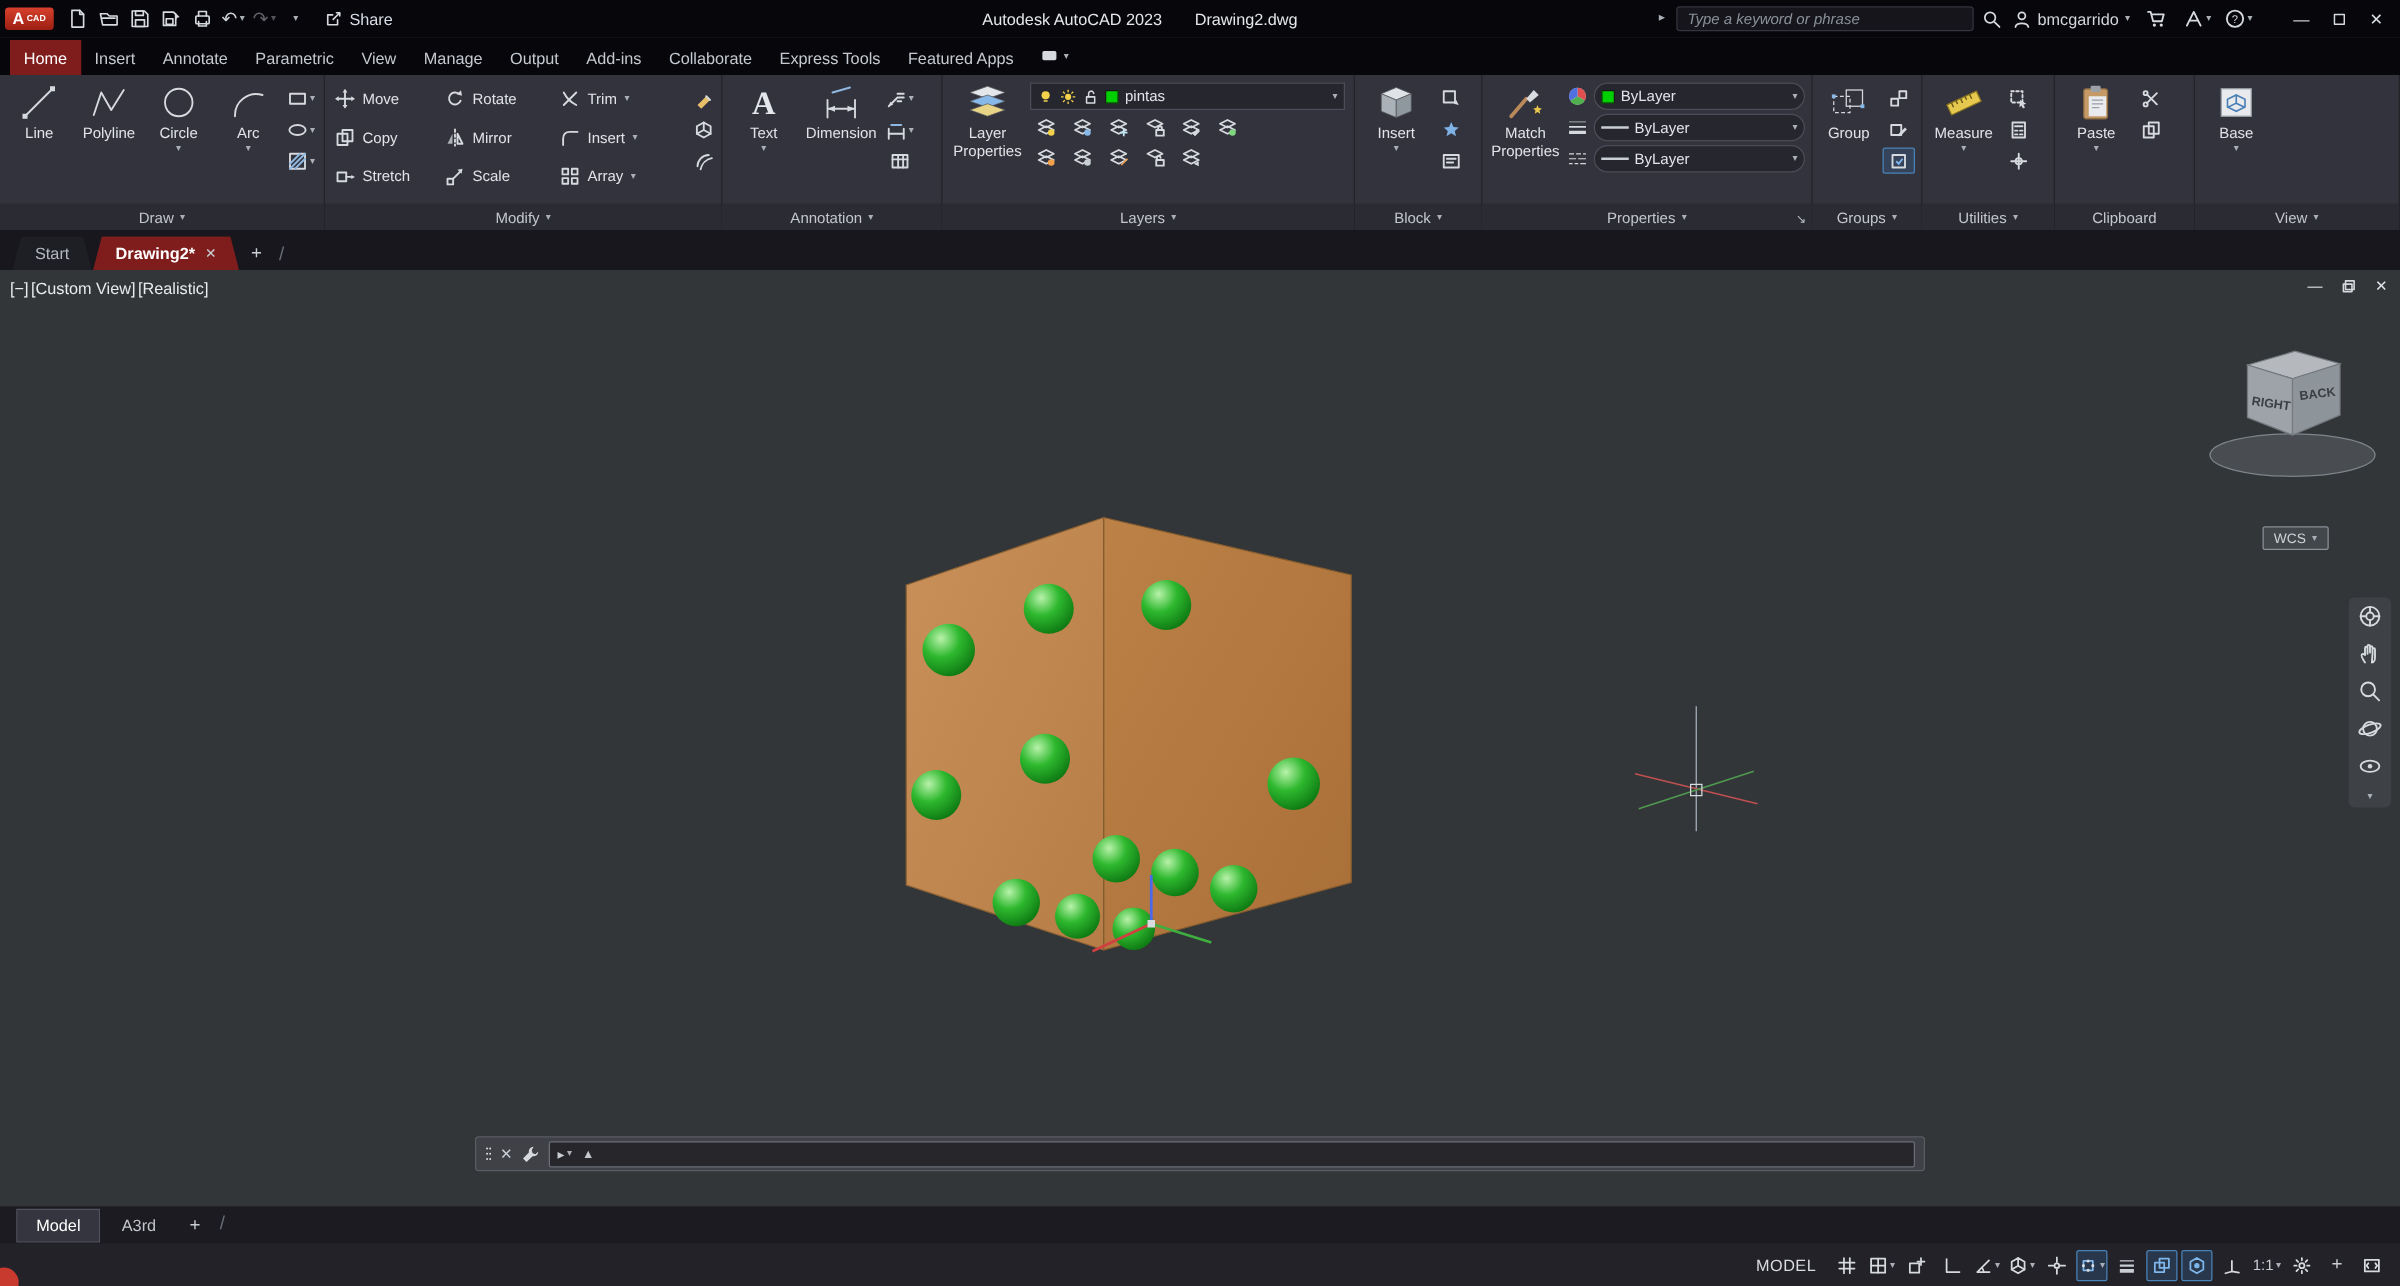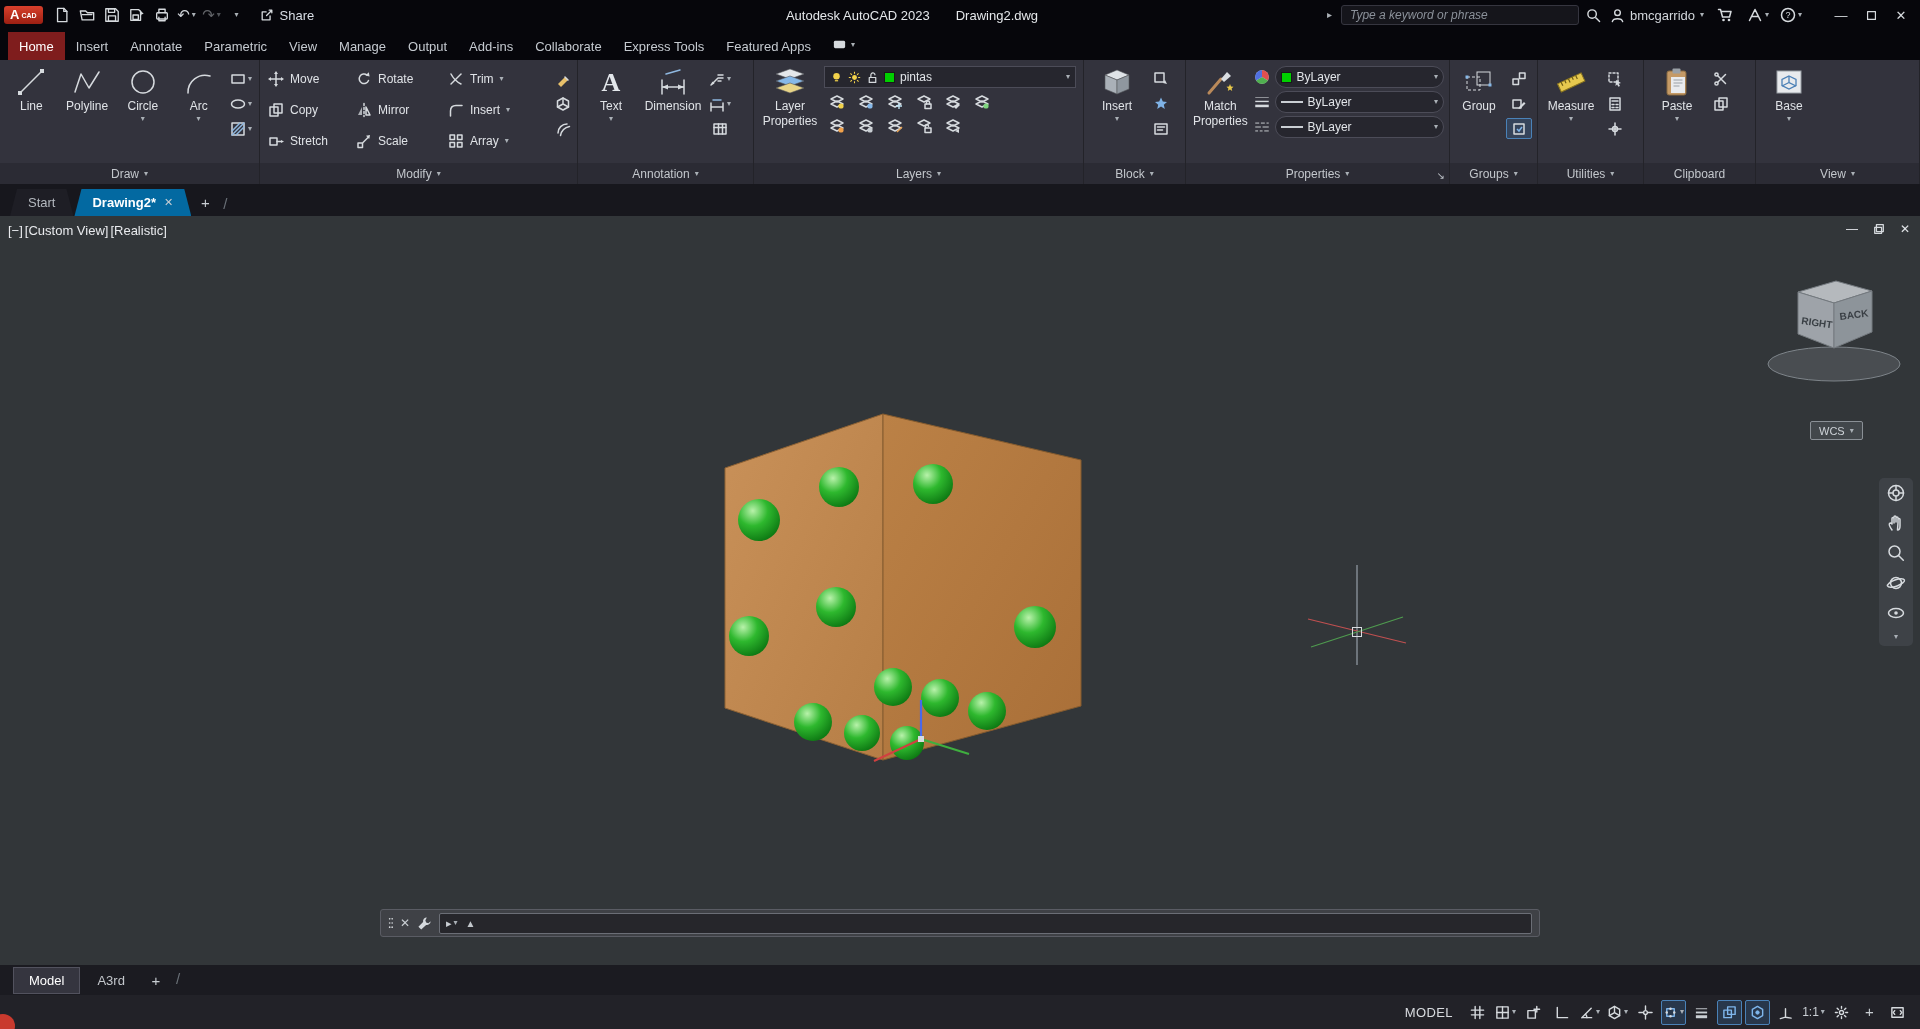--- a/index.html
+++ b/index.html
@@ -57,21 +57,21 @@
   .prow { display:flex; align-items:center; gap:4px; }
   .prow svg { width:18px; height:18px; flex:0 0 auto; }
   .prow .combo { flex:1;border-radius:11px; }
   .linesample { width:22px; height:2px; background:#c9ced3; flex:0 0 auto; }
   .launcher { position:absolute; right:4px; bottom:3px; font-size:10px; color:#b9bec4; }
 
   
   .filetabs { height:32px; flex:0 0 auto; background:#17171d; display:flex; align-items:flex-end; padding-left:10px; gap:1px; }
   .ftab { height:27px; display:flex; align-items:center; gap:8px; padding:0 18px; font-size:13px; color:#b4b9bf; background:#1e1e25;
           clip-path:polygon(7px 0, calc(100% - 7px) 0, 100% 100%, 0 100%); }
-  .ftab.active { background:#0369a1; color:#fff; }
+  .ftab.active { background:#7f1d1d; color:#fff; }
   .tabclose { font-size:11px; color:#c9ced3; }
   .ftab-add { width:26px; height:27px; display:flex; align-items:center; justify-content:center; color:#c9ced3; font-size:15px; }
   .slash { color:#6a7077; font-size:15px; padding:0 4px 4px; }
 
   
   .draw-area { position:relative; height:749px; flex:0 0 auto; background:#323639; overflow:hidden; }
   .vp-label { position:absolute; left:8px; top:7px; font-size:13px; color:#e9ebee; display:flex; gap:2px; }
   .vp-winctrls { position:absolute; right:10px; top:6px; display:flex; gap:15px; align-items:center; color:#e2e5e9; }
   .scene { position:absolute; left:0; top:0; }
   .viewcube { position:absolute; left:1752px; top:48px; width:170px; height:128px; }

